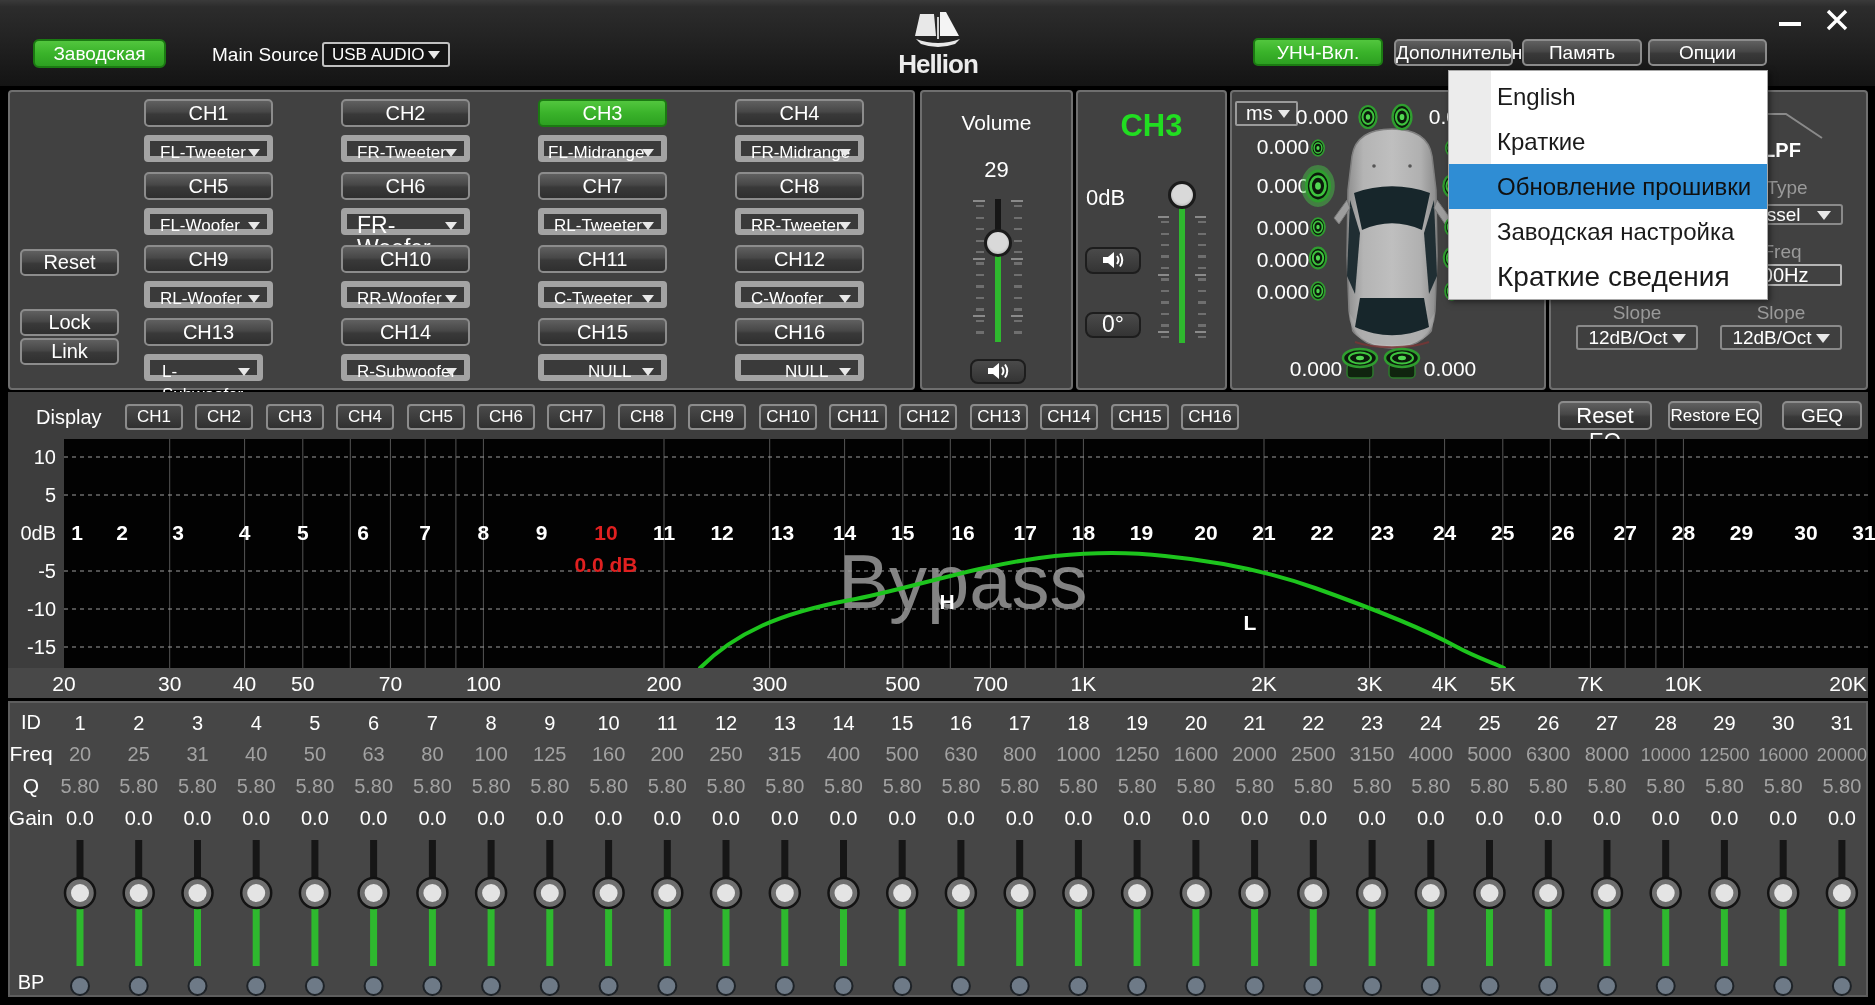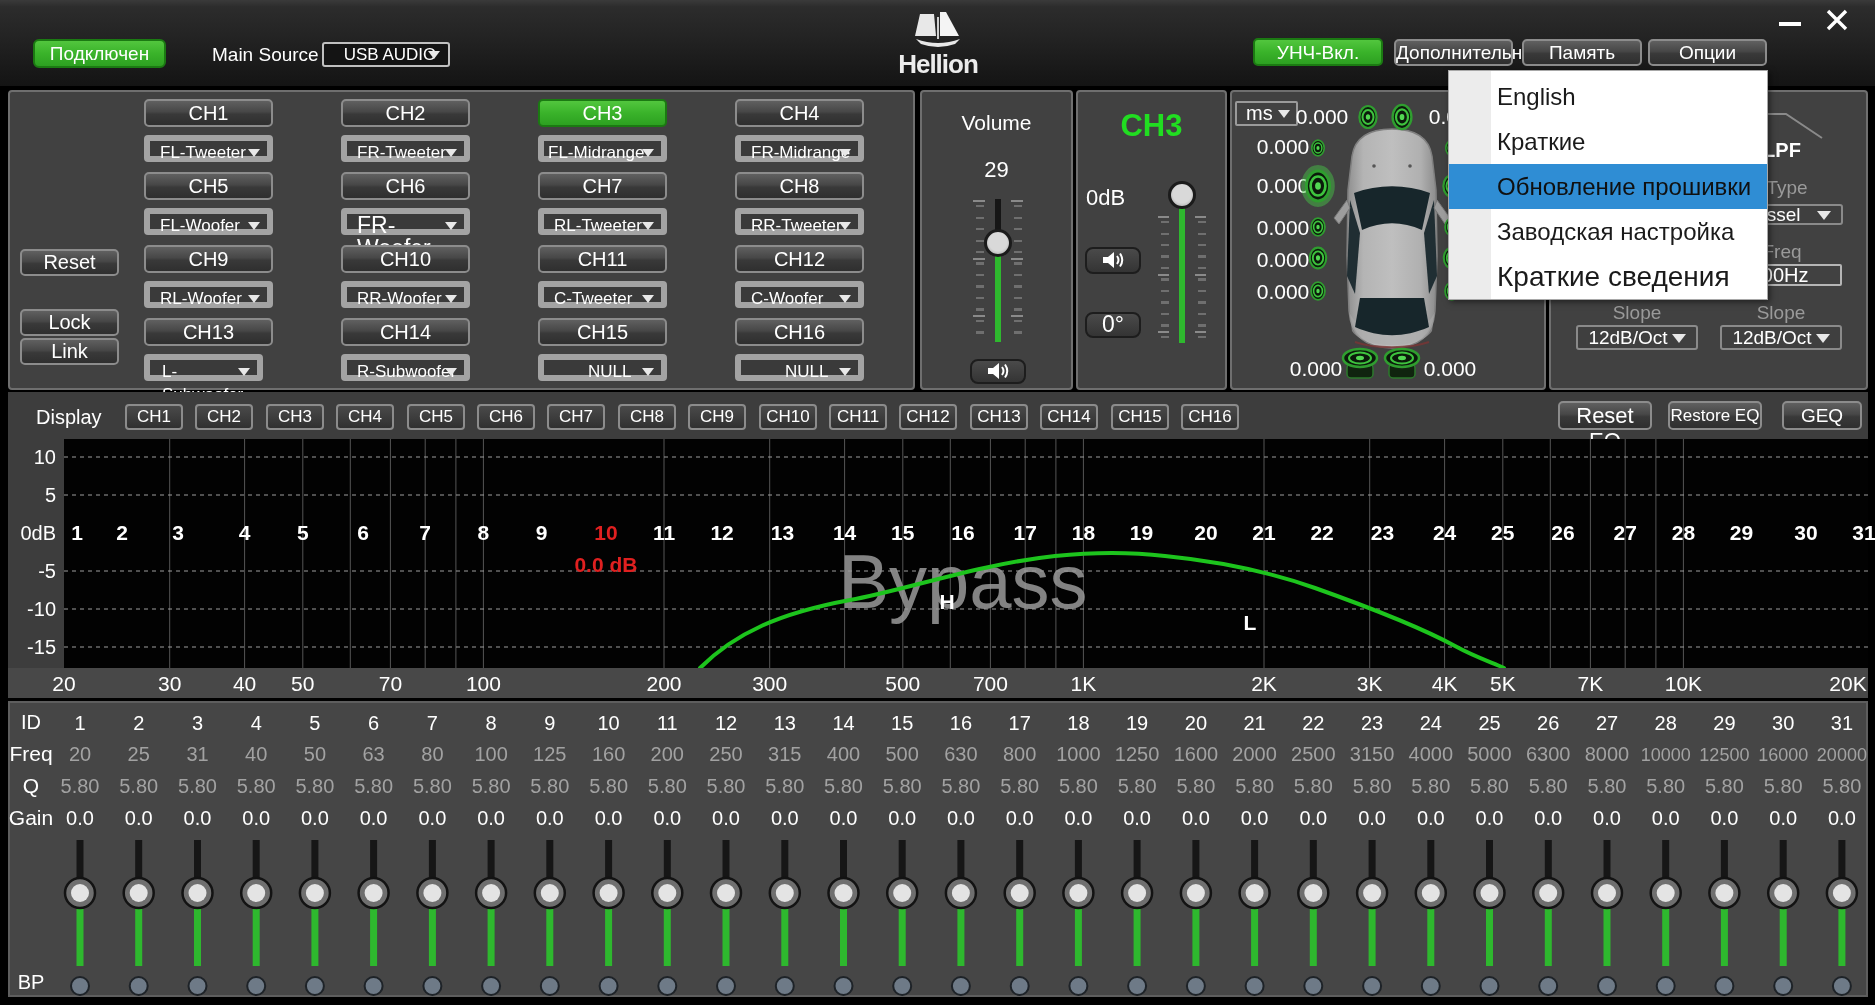--- a/index.html
+++ b/index.html
@@ -9,23 +9,23 @@
 .btn { position:absolute; background:linear-gradient(180deg,#606060 0%,#474747 45%,#393939 55%,#2f2f2f 100%); border:2px solid #8c8c8c; border-radius:5px; color:#fff; text-align:center; }
 .grn { background:linear-gradient(180deg,#52c63e 0%,#3ab32a 50%,#2da021 100%); border:2px solid #1b7a12; }
 .sel { position:absolute; background:#3a3a3a; border:6px solid #a3a3a3; border-radius:4px; color:#fff; }
 .sel .ar, .ar { position:absolute; width:0; height:0; border-left:7px solid transparent; border-right:7px solid transparent; border-top:9px solid #e8e8e8; }
 .dd { position:absolute; background:#3f3f3f; border:2px solid #8a8a8a; border-radius:3px; color:#fff; text-align:center; padding-right:18px; }
 .glab { position:absolute; color:#9a9a9a; }
 .wlab { position:absolute; color:#fff; }
 </style></head>
 <body>
 <div class="abs" style="left:0;top:0;width:1875px;height:86px;background:linear-gradient(180deg,#3a3a3a 0%,#2c2c2c 8%,#242424 40%,#191919 80%,#141414 100%);"></div>
-<div class="btn grn" style="left:33px;top:39px;width:133px;height:29px;font-size:19px;line-height:26px;border-radius:6px;">Подключен</div>
+<div class="btn grn" style="left:33px;top:39px;width:133px;height:29px;font-size:19px;line-height:26px;border-radius:6px;">Заводская</div>
 <div class="wlab" style="left:212px;top:44px;font-size:19px;">Main Source</div>
-<div class="abs" style="left:322px;top:42px;width:128px;height:25px;background:#141414;border:2px solid #c0c0c0;border-radius:3px;color:#fff;font-size:17px;line-height:21px;text-align:center;padding-left:8px;">USB AUDIO<span class="ar" style="right:8px;top:7px;border-left-width:6px;border-right-width:6px;border-top-width:8px;"></span></div>
+<div class="abs" style="left:322px;top:42px;width:128px;height:25px;background:#141414;border:2px solid #c0c0c0;border-radius:3px;color:#fff;font-size:17px;line-height:21px;text-align:left;padding-left:8px;">USB AUDIO<span class="ar" style="right:8px;top:7px;border-left-width:6px;border-right-width:6px;border-top-width:8px;"></span></div>
 <svg class="abs" style="left:895px;top:5px;" width="90" height="75" viewBox="0 0 90 75">
 <g fill="#f0f0f0">
 <path d="M25,9 L39,9 L41,31 L20,31 Z" fill="#e8e8e8"></path>
 <path d="M45,7 L51,7 L64,31 L45,31 Z" fill="#f4f4f4"></path>
 <path d="M42,12 L44,12 L44,34 L42,34 Z" fill="#d0d0d0"></path>
 <path d="M21,34 Q43,42 65,34 L60,39 Q43,45 26,39 Z" fill="#e8e8e8"></path>
 </g>
 <text x="43" y="68" font-size="26px" font-weight="bold" fill="#ececec" text-anchor="middle" style="letter-spacing:-1px;">Hellion</text>
 </svg>
 <div class="btn grn" style="left:1253px;top:38px;width:130px;height:28px;font-size:19px;line-height:25px;">УНЧ-Вкл.</div>

